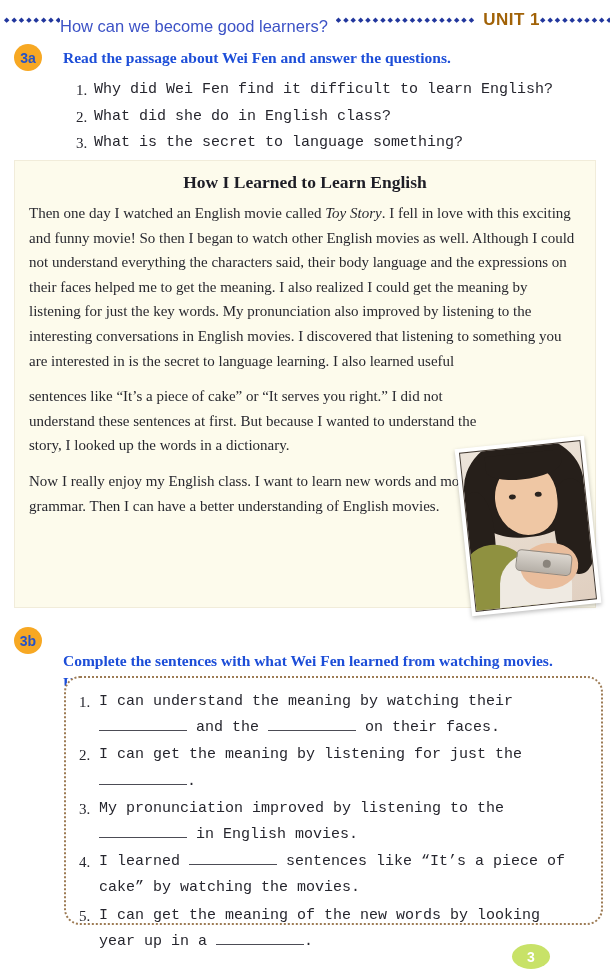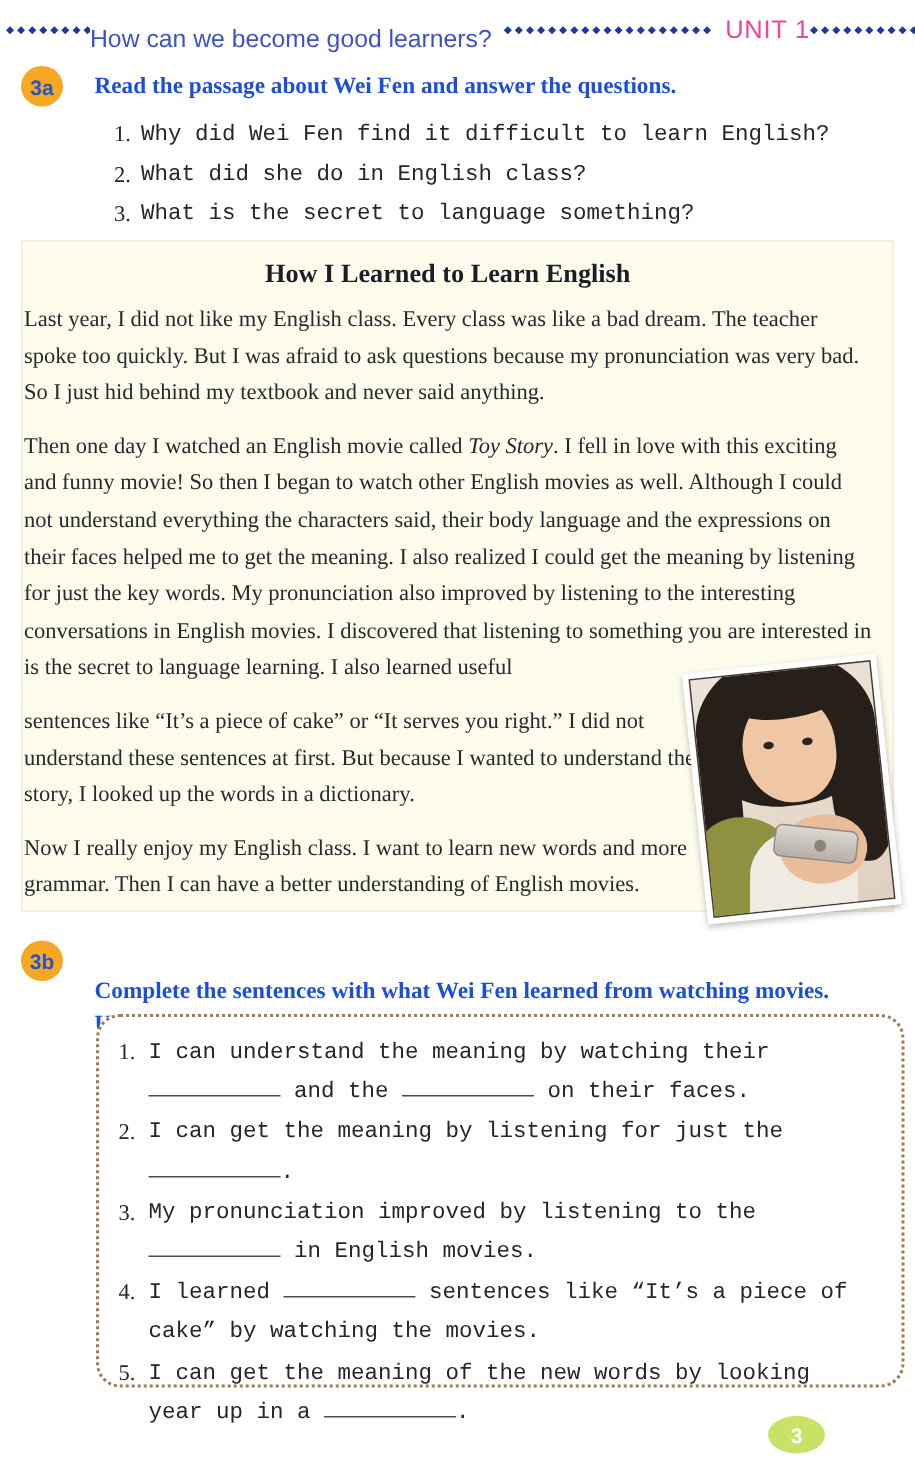--- a/index.html
+++ b/index.html
@@ -24,21 +24,21 @@
   }
   .dots-left { width: 56px; }
   .dots-mid { flex: 1 1 auto; margin: 0 8px; }
   .dots-right { width: 70px; }
   .header-title {
     font-family: "Liberation Sans", sans-serif;
     font-size: 16.5px; color: #3c52c6; white-space: nowrap; margin-top: 12px;
   }
   .unit-label {
     font-family: "Liberation Sans", sans-serif;
-    font-weight: normal; font-size: 17px; color: #ec4899;
+    font-weight: bold; font-size: 17px; color: #a16207;
     letter-spacing: 0.5px; white-space: nowrap;
   }
 
   
   .badge {
     position: absolute; left: 14px; width: 28px; height: 27px;
     background: #f7a823; border-radius: 50%;
     display: flex; align-items: center; justify-content: center;
     font-family: "Liberation Sans", sans-serif;
     font-weight: bold; font-size: 14px; color: #2553c8;
@@ -58,21 +58,21 @@
   .question-list { position: absolute; top: 77px; left: 76px; width: 500px; }
   .q-row { display: flex; font-size: 15px; line-height: 26.5px; }
   .q-num { flex: 0 0 18px; }
   .q-text { flex: 1; font-family: Liberation Mono, monospace; }
 
   
   .passage-box {
     position: absolute; top: 160px; left: 14px;
     width: 582px; height: 448px;
     background: #fdfbec; border: 1px solid #f1ecda;
-    padding: 11px 14px 0 1px;
+    padding: 11px 14px 0 14px;
   }
   .passage-title {
     text-align: center; font-weight: bold; font-size: 17.5px;
     color: #1d1d26; margin-bottom: 8px;
   }
   .para { font-size: 15px; line-height: 24.6px; margin-bottom: 11px; color: #28282f; }
   .para:last-child { margin-bottom: 0; }
   .narrow { width: 448px; }
   .p2-tail { margin-top: 0; }
 
@@ -163,21 +163,20 @@
       <span class="q-text">What did she do in English class?</span>
     </div>
     <div class="q-row">
       <span class="q-num">3.</span>
       <span class="q-text">What is the secret to language something?</span>
     </div>
   </div>
 
 <div class="passage-box">
   <div class="passage-title">How I Learned to Learn English</div>
-  <p class="para">Last year, I did not like my English class. Every class was like a bad dream. The teacher spoke too quickly. But I was afraid to ask questions because my pronunciation was very bad. So I just hid behind my textbook and never said anything.</p>
   <p class="para"><span>Then one day I watched an English movie called </span><i>Toy Story</i><span>. I fell in love with this exciting and funny movie! So then I began to watch other English movies as well. Although I could not understand everything the characters said, their body language and the expressions on their faces helped me to get the meaning. I also realized I could get the meaning by listening for just the key words. My pronunciation also improved by listening to the interesting conversations in English movies. I discovered that listening to something you are interested in is the secret to language learning. I also learned useful</span></p>
   <p class="para narrow p2-tail">sentences like “It’s a piece of cake” or “It serves you right.” I did not understand these sentences at first. But because I wanted to understand the story, I looked up the words in a dictionary.</p>
   <p class="para narrow">Now I really enjoy my English class. I want to learn new words and more grammar. Then I can have a better understanding of English movies.</p>
 
   <div class="photo-wrap">
     <div class="photo-inner">
       <div class="hair"></div>
       <div class="hair-side"></div>
       <div class="hair-side-l"></div>
       <div class="face"></div>

